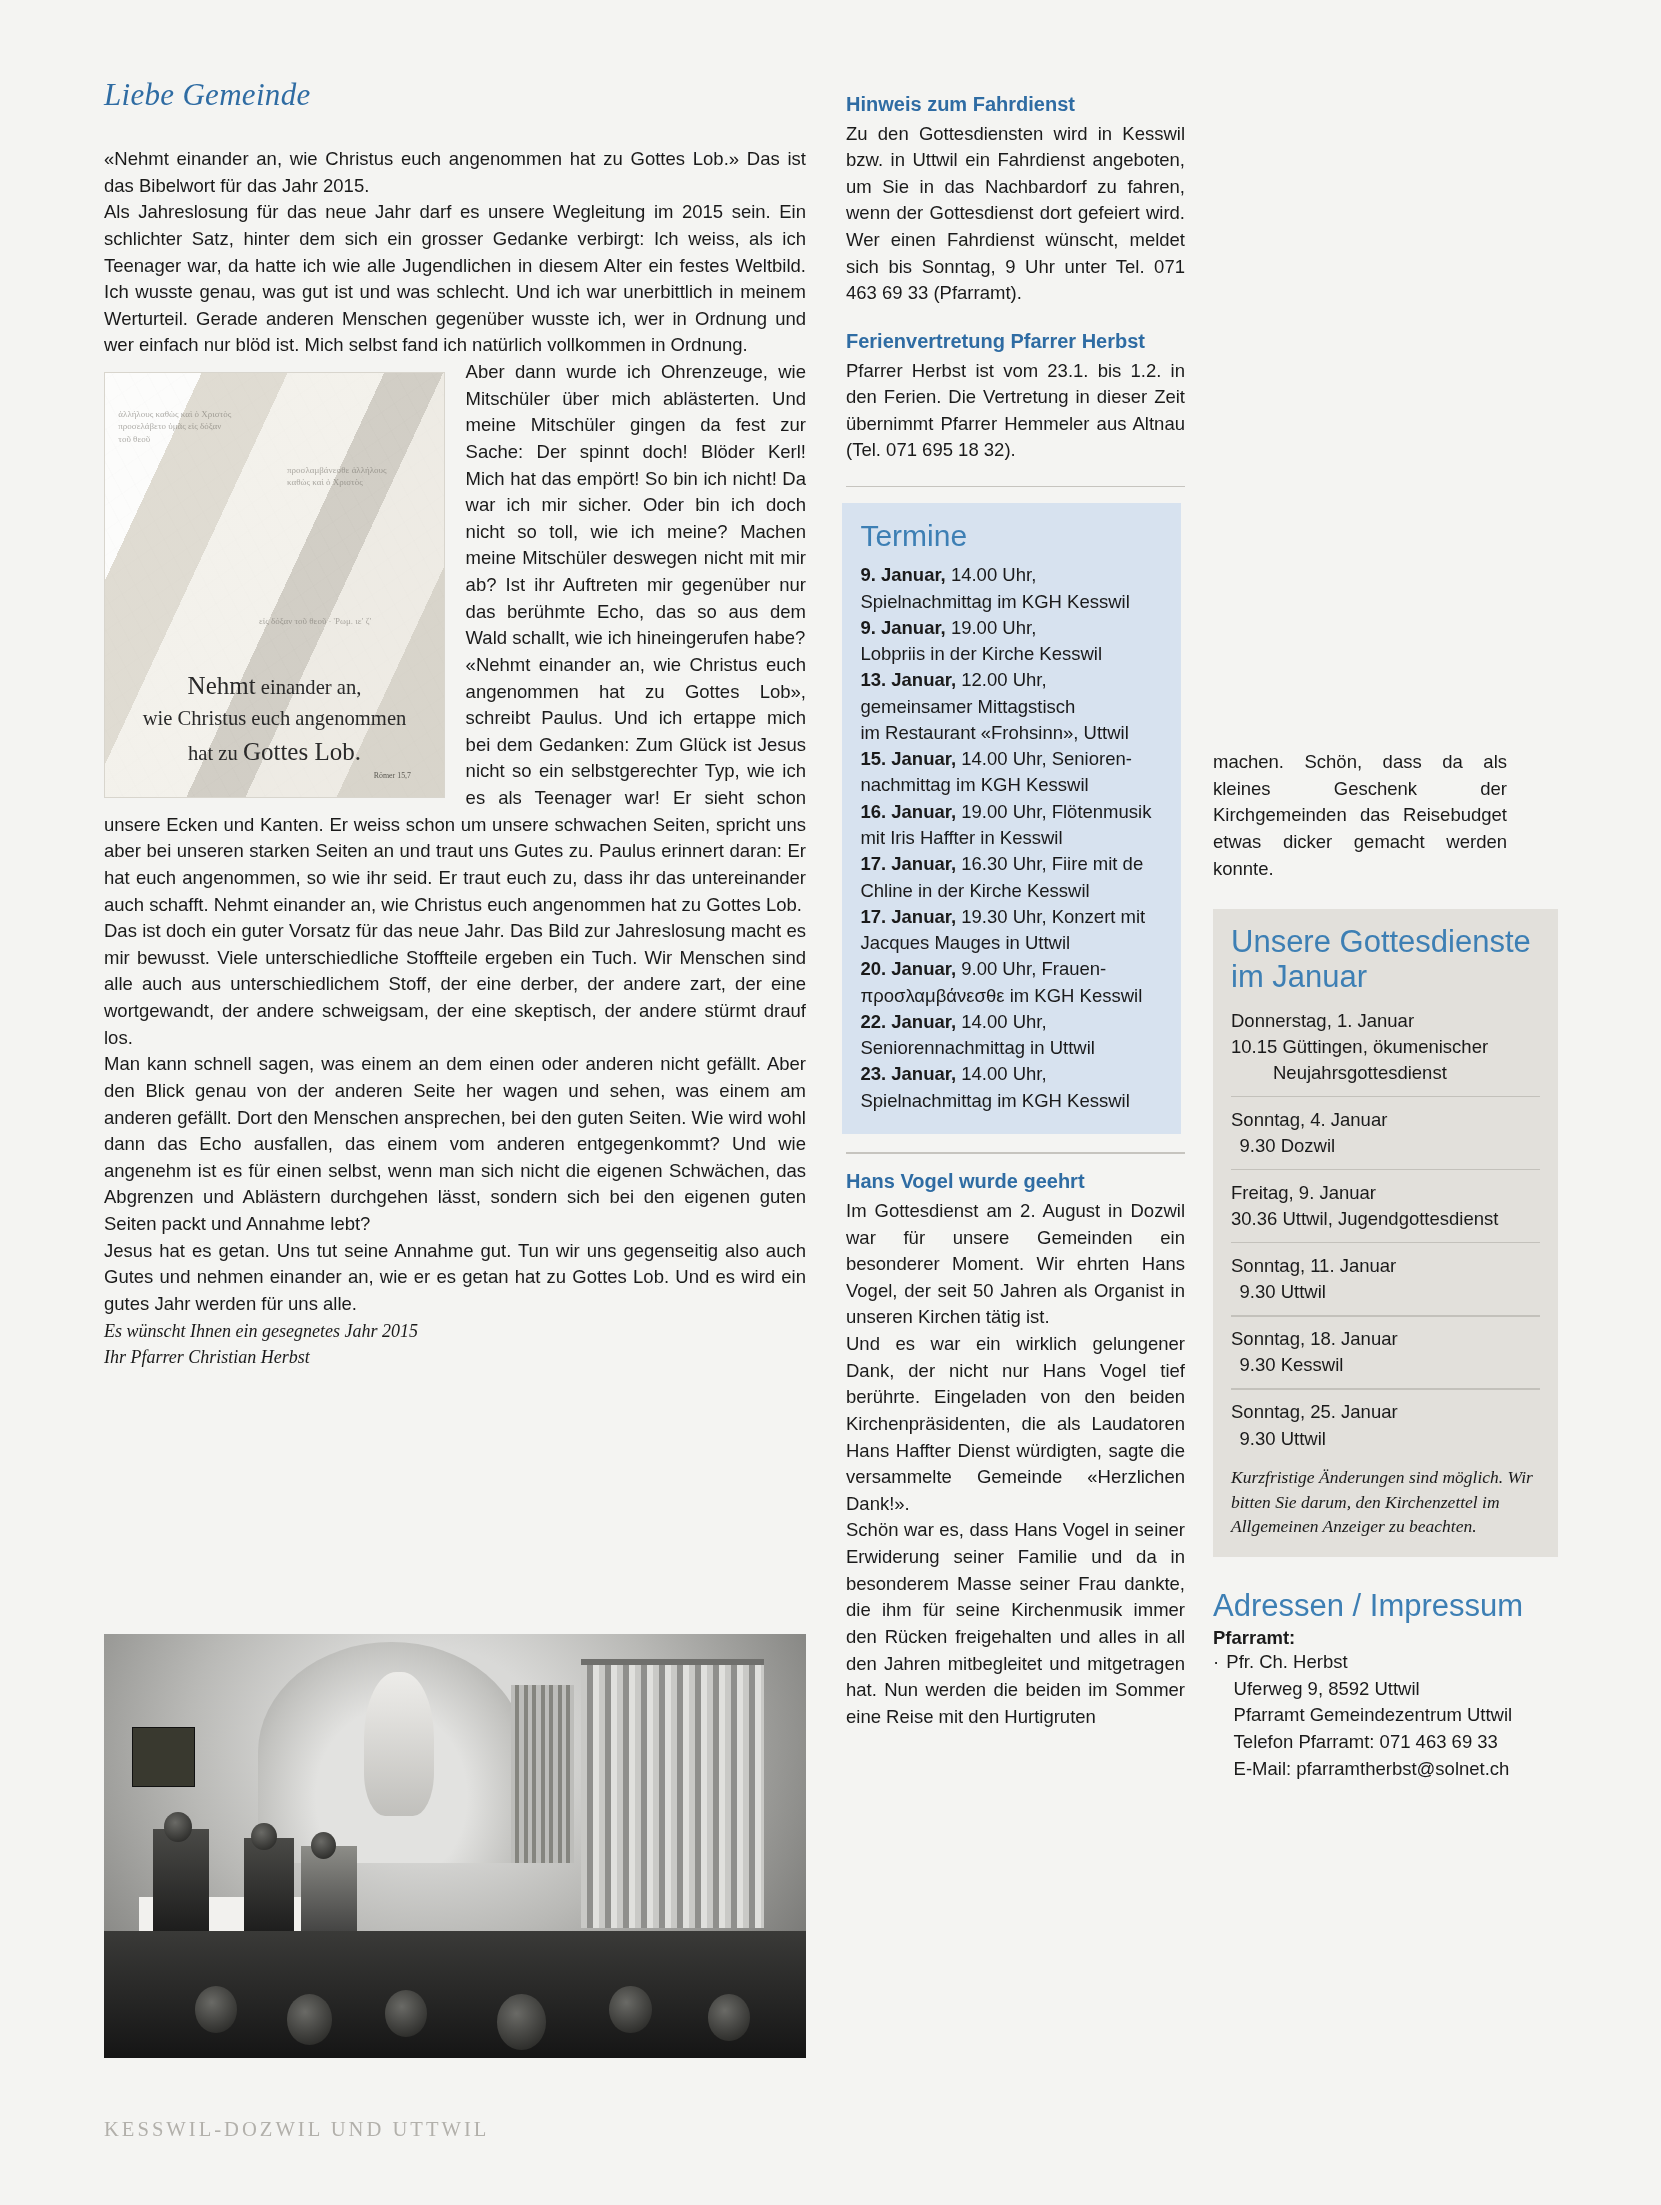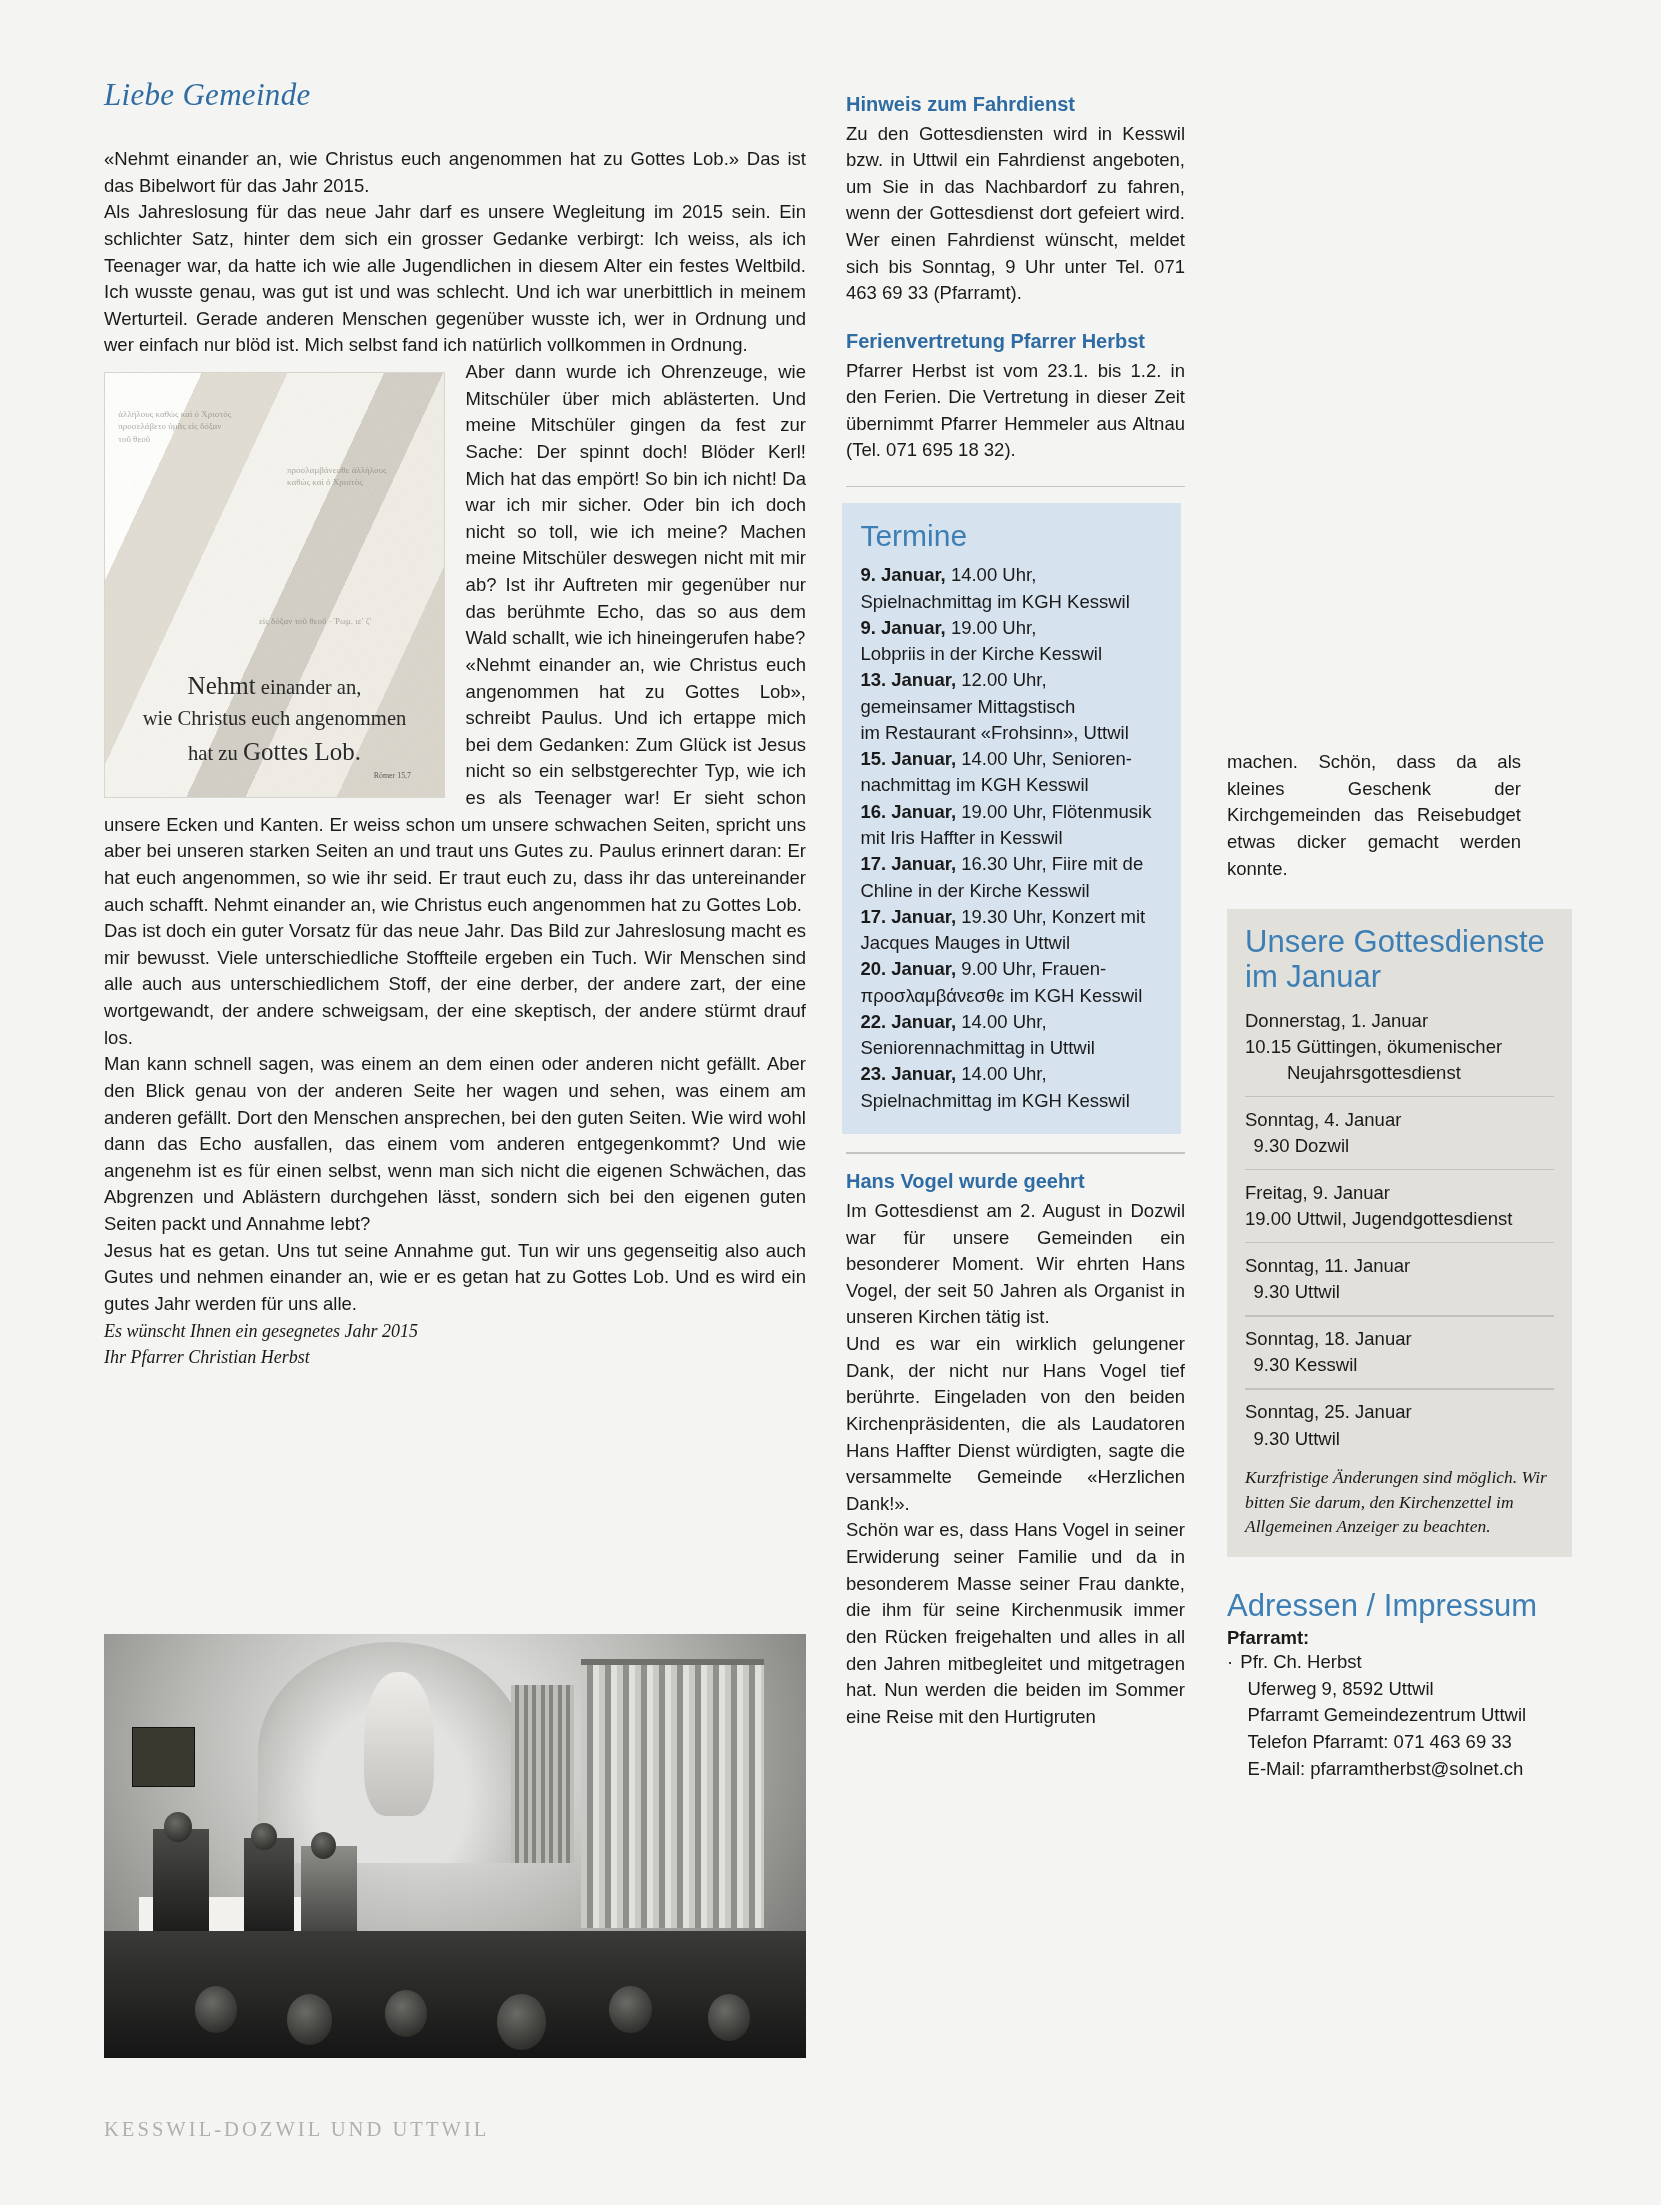--- a/index.html
+++ b/index.html
@@ -201,21 +201,20 @@
     line-height:1.42;
   }
   .termine .item b { font-weight:bold; }
 
   
   .col-right {
     position:absolute;
     left:1213px;
     top:749px;
     width:294px;
-    margin-left:14px;
   }
   .col-right p { font-size:18.5px; line-height:1.44; }
 
   .gd-box {
     background:#e2e0db;
     width:345px;
     padding:15.7px 18px 18px 18px;
     box-sizing:border-box;
     margin-top:27px;
   }
@@ -407,21 +406,21 @@
       <div class="gd-sep"></div>
 
       <div class="gd-entry">
         <span class="d">Sonntag, 4. Januar</span>
         <span class="t">9.30 Dozwil</span>
       </div>
       <div class="gd-sep"></div>
 
       <div class="gd-entry">
         <span class="d">Freitag, 9. Januar</span>
-        <span class="t" style="padding-left:0;">19.00 Uttwil, Jugendgottesdienst</span>
+        <span class="t" style="padding-left:0;">30.36 Uttwil, Jugendgottesdienst</span>
       </div>
       <div class="gd-sep"></div>
 
       <div class="gd-entry">
         <span class="d">Sonntag, 11. Januar</span>
         <span class="t">9.30 Uttwil</span>
       </div>
       <div class="gd-sep"></div>
 
       <div class="gd-entry">

